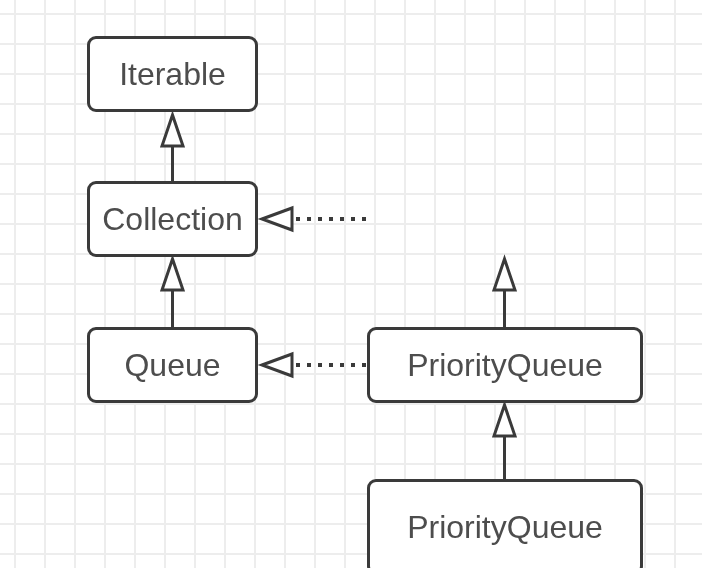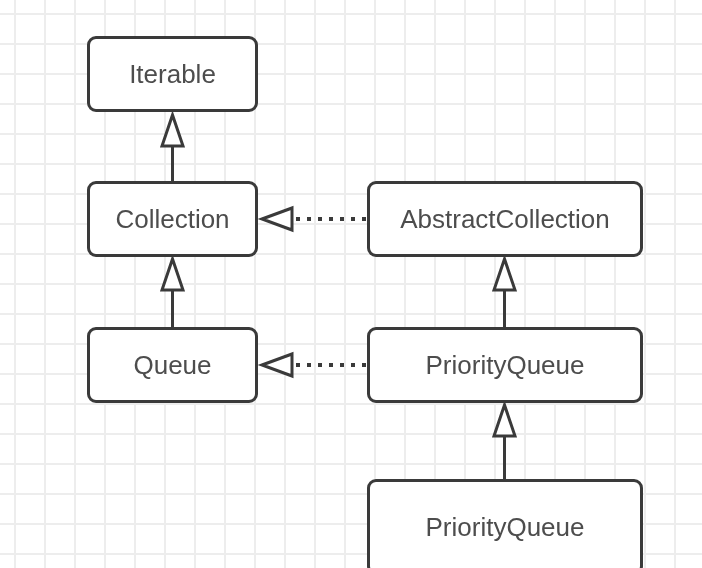--- a/index.html
+++ b/index.html
@@ -21,21 +21,21 @@
   }
   .node {
     position: absolute;
     box-sizing: border-box;
     background: #ffffff;
     border: 3px solid #3a3a3a;
     border-radius: 9px;
     display: flex;
     align-items: center;
     justify-content: center;
-    font-size: 26px;
+    font-size: 32px;
     color: #4d4d4d;
     white-space: nowrap;
     z-index: 2;
   }
   #node-iterable            { left: 87px;  top: 36px;  width: 171px; height: 76px; }
   #node-collection          { left: 87px;  top: 181px; width: 171px; height: 76px; }
   #node-abstract-collection { left: 367px; top: 181px; width: 276px; height: 76px; }
   #node-queue               { left: 87px;  top: 327px; width: 171px; height: 76px; text-align: center; }
   #node-abstract-queue      { left: 367px; top: 327px; width: 276px; height: 76px; }
   #node-priority-queue      { left: 367px; top: 479px; width: 276px; height: 96px; }
@@ -104,23 +104,20 @@
   </svg>
 
   <div class="node" id="node-iterable">
     <span>Iterable</span>
   </div>
 
   <div class="node" id="node-collection">
     <span>Collection</span>
   </div>
 
-  <div class="node" id="node-abstract-collection">
-    <span>AbstractCollection</span>
-  </div>
 
   <div class="node" id="node-queue">
     <span>Queue</span>
   </div>
 
   <div class="node" id="node-abstract-queue">
     <span>PriorityQueue</span>
   </div>
 
   <div class="node" id="node-priority-queue">

